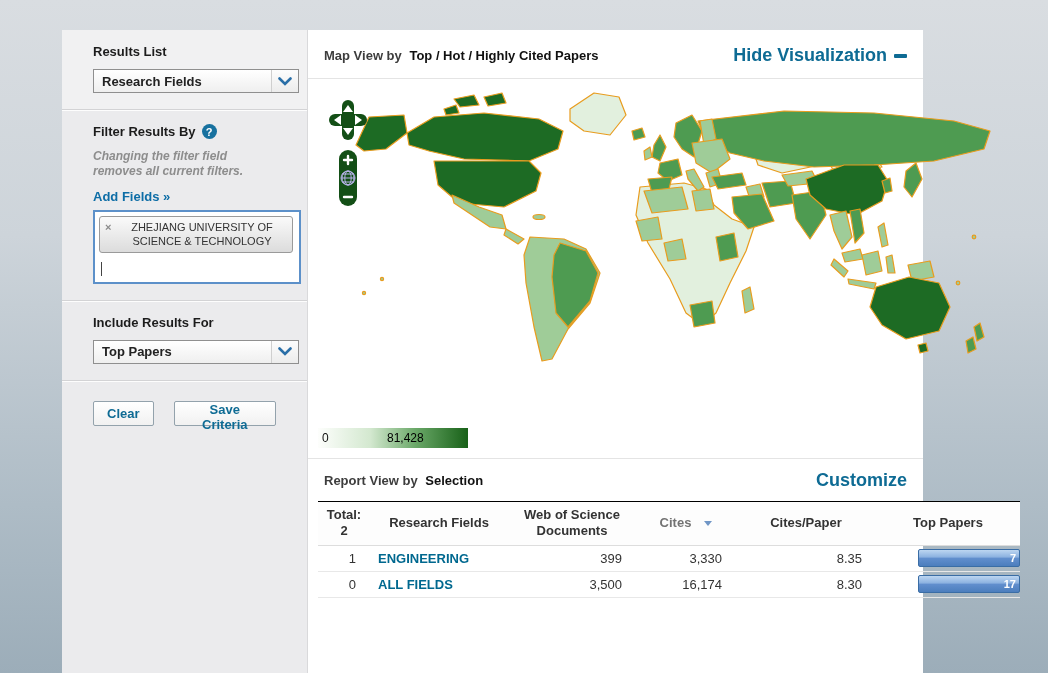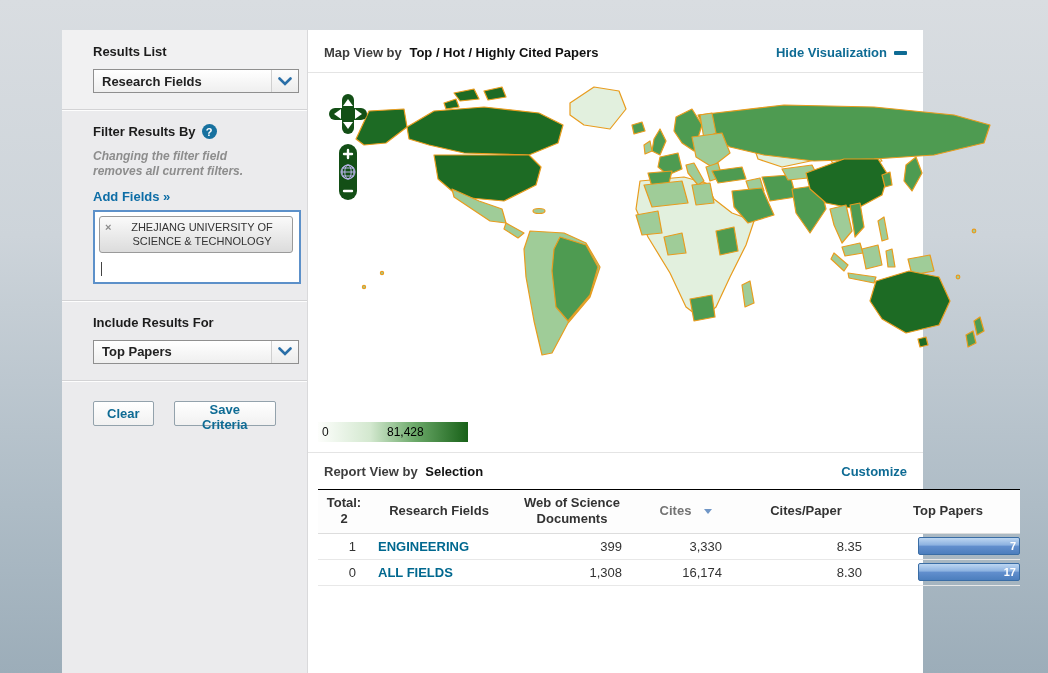--- a/index.html
+++ b/index.html
@@ -33,21 +33,21 @@
   .btn { height:25px; padding:0 13px; background:linear-gradient(#ffffff,#f1f1f1); border:1px solid #93a2ac;
          border-radius:2px; font-size:13px; font-weight:bold; color:#0e6b94; cursor:pointer;
          font-family:"Liberation Sans", sans-serif; }
 
   
   .main { position:absolute; left:308px; top:30px; width:615px; height:643px; background:#fff; }
   .panel-header { display:flex; justify-content:space-between; align-items:center;
                   padding:15px 16px 12px; border-bottom:1px solid #e4e4e4; }
   .panel-title { font-size:13px; font-weight:bold; color:#111; }
   .panel-title .prefix { color:#3d3d3d; margin-right:4px; }
-  .blue-link { display:flex; align-items:center; gap:7px; font-size:13px; font-weight:bold;
+  .blue-link { display:flex; align-items:center; gap:7px; font-size:18px; font-weight:bold;
                color:#0e6b94; text-decoration:none; cursor:pointer; }
   .minus-bar { display:inline-block; width:13px; height:4px; background:#0e6b94; border-radius:1px; }
 
   .map-area { position:relative; height:380px; border-bottom:1px solid #e4e4e4; }
   .map-svg { position:absolute; left:26px; top:8px; }
   .map-controls { position:absolute; left:20px; top:20px; display:flex; flex-direction:column; align-items:center; gap:8px; }
   .legend { position:absolute; left:10px; bottom:10px; width:150px; height:20px;
             background:linear-gradient(90deg,#fdfefc 0%, #d3e8cf 35%, #6aa868 65%, #186118 100%); }
   .legend .lg-min { position:absolute; left:4px; top:3px; font-size:12px; color:#111; }
   .legend .lg-max { position:absolute; left:46%; top:3px; font-size:12px; color:#000; }
@@ -280,21 +280,21 @@
         <div class="cell-r">3,330</div>
         <div class="cell-r">8.35</div>
         <div class="bar-wrap">
             <div class="bar">7</div>
           </div>
       </div>
 
       <div class="tr row">
         <div class="cell-r">0</div>
         <div><a class="field-link">ALL FIELDS</a></div>
-        <div class="cell-r">1,308</div>
+        <div class="cell-r">3,500</div>
         <div class="cell-r">16,174</div>
         <div class="cell-r">8.30</div>
         <div class="bar-wrap">
             <div class="bar">17</div>
           </div>
       </div>
     </div>
 
   </div>
 </div>

